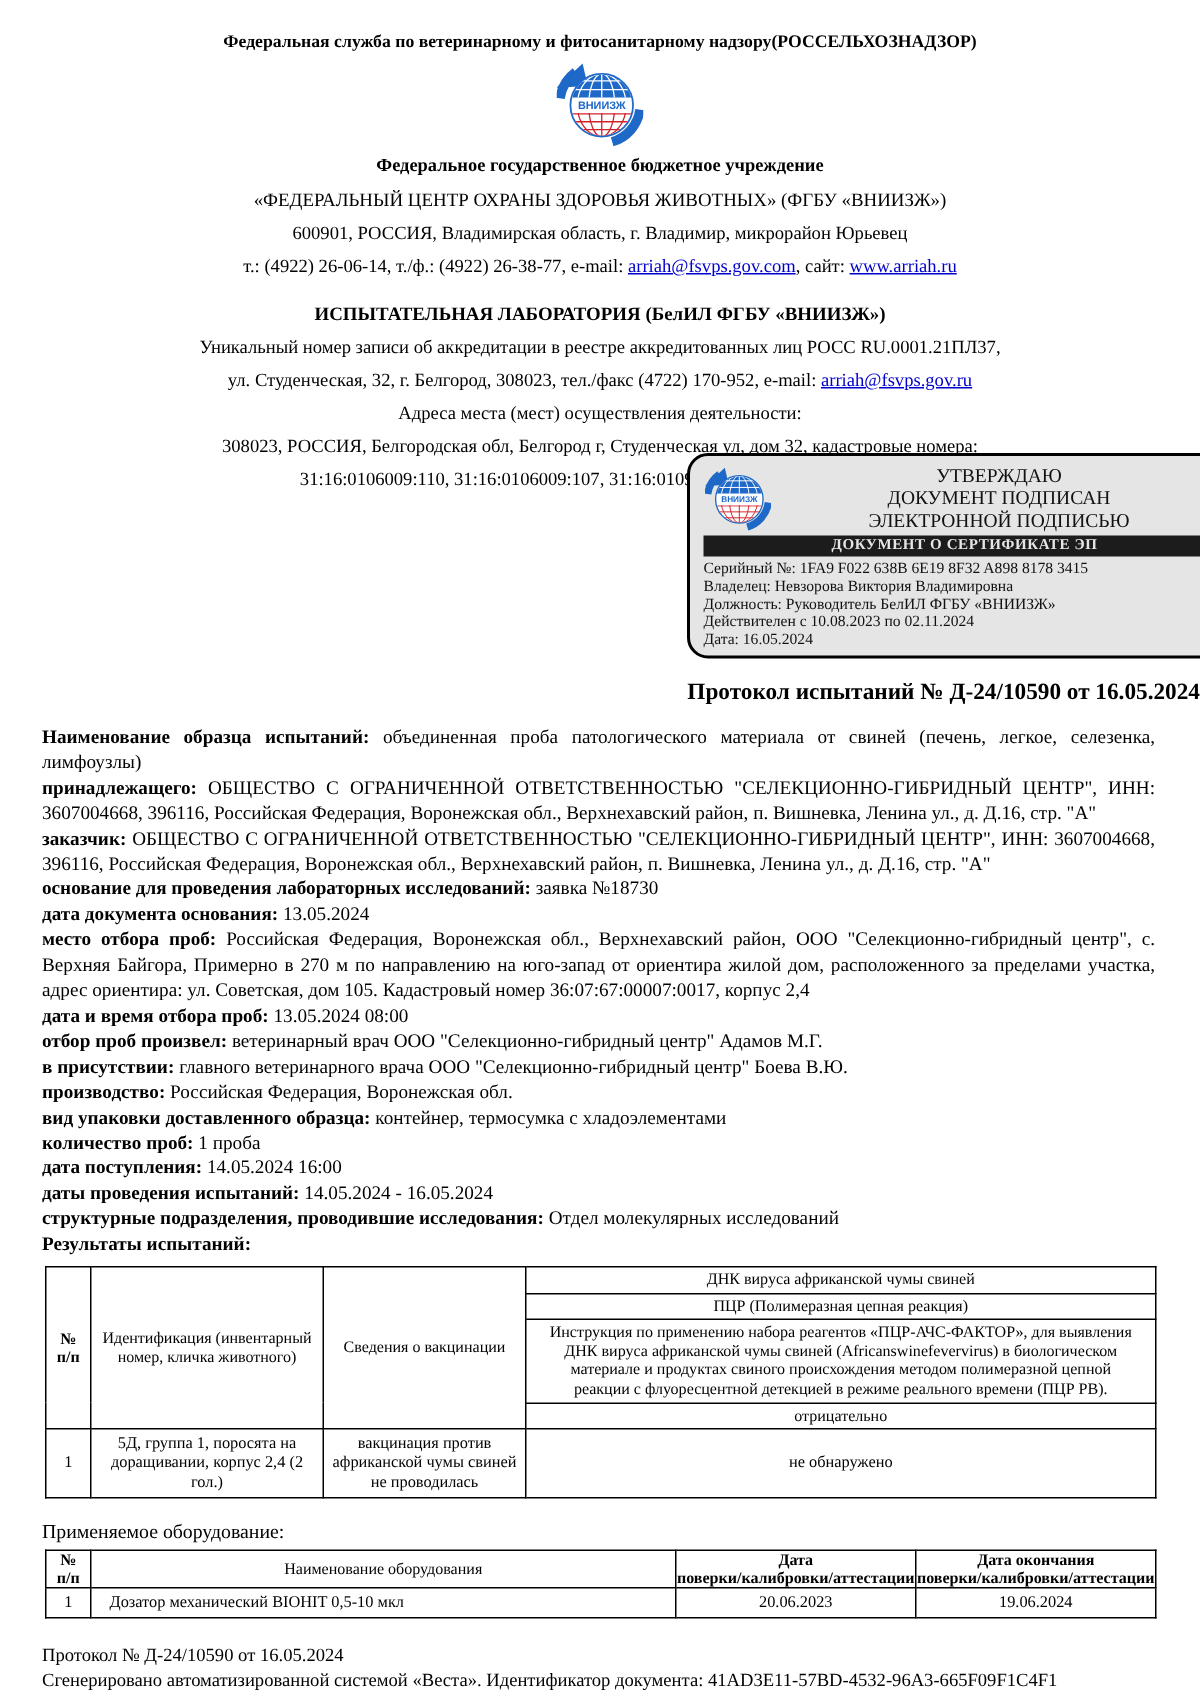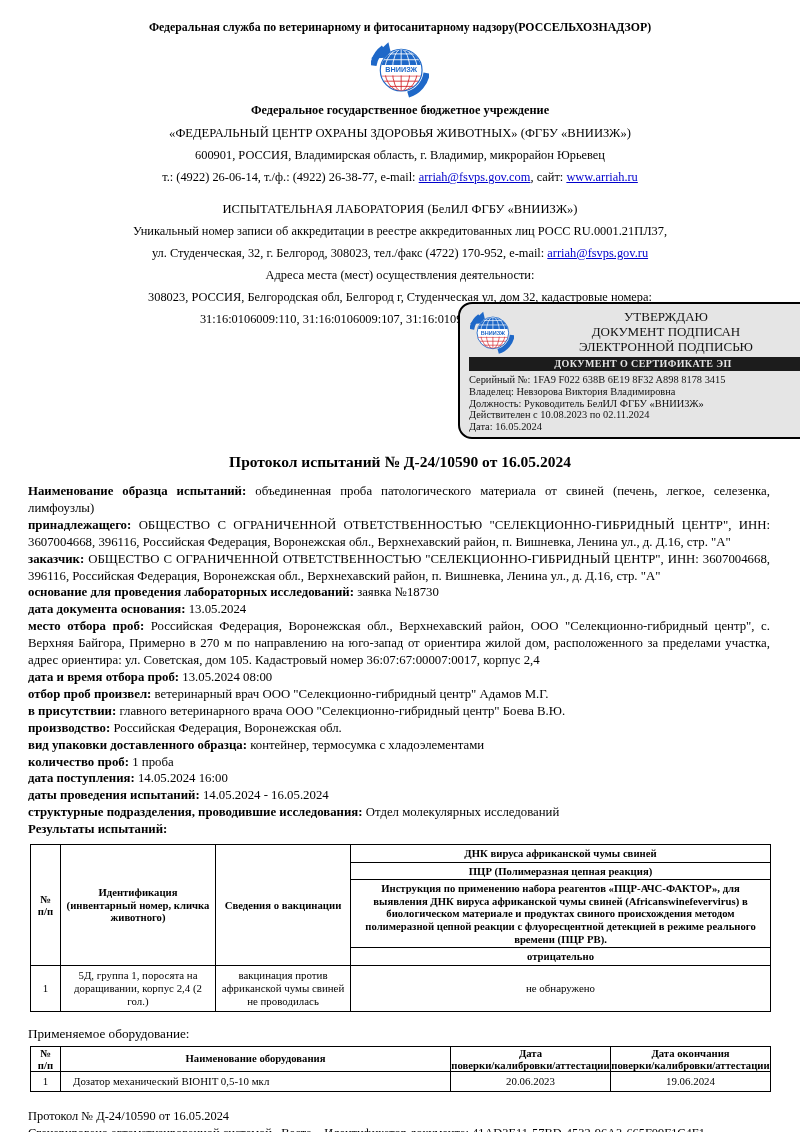--- a/index.html
+++ b/index.html
@@ -8,48 +8,48 @@
     width:800px; height:1132px; margin:0 auto; background:#ffffff;
     font-family:"Liberation Serif", serif; color:#000;
     position:relative; overflow:hidden; padding-top:20px;
   }
   .center { text-align:center; }
   .agency-line { font-size:11.8px; font-weight:bold; margin-bottom:5px; }
   .logo-wrap { width:58px; height:58px; margin:2px auto 4px auto; }
   .org-type { font-size:12.3px; font-weight:bold; margin-top:5px; }
   .org-name { font-size:12.6px; font-weight:normal; margin-top:8px; }
   .hline { font-size:12.4px; margin-top:7px; }
-  .lab-title { font-size:12.6px; font-weight:normal; margin-top:17px; }
+  .lab-title { font-size:12.6px; font-weight:bold; margin-top:17px; }
   .link { color:#0000cc; text-decoration:underline; cursor:pointer; }
   
   .stamp {
     position:absolute; left:458px; top:302px; width:384px;
     border:2.5px solid #000; border-radius:14px; padding:5px 23px 4px 9px;
     background:#e5e5e5;
   }
   .stamp-top { display:flex; align-items:center; }
   .stamp-logo { width:46px; height:44px; flex:0 0 46px; }
   .stamp-head { flex:1; text-align:center; font-size:13px; line-height:15px; color:#111; }
   .stamp-bar {
     margin:3px 0 3px 0; background:#1c1c1c; color:#e6e6e6;
     font-size:10px; font-weight:bold; text-align:center; padding:1px 0 2px 0;
     letter-spacing:.4px;
   }
   .stamp-details { font-size:10.4px; line-height:11.8px; color:#111; }
   .spacer-stamp { height:116px; }
   
-  .doc-title { font-size:15.5px; font-weight:bold; text-align:center; margin-top:10px; }
+  .doc-title { font-size:15.5px; font-weight:bold; text-align:right; margin-top:10px; }
   .body-text { margin:12px 30px 0 28px; font-size:12.8px; line-height:16.9px; text-align:justify; }
   .body-text p { margin:0; }
   
   table { border-collapse:collapse; table-layout:fixed; margin-left:30px; }
   td { border:1px solid #000; vertical-align:middle; }
   .results { width:740px; margin-top:6px; }
   .results td { text-align:center; }
-  .hdr { font-weight:bold; font-size:10.7px; line-height:12.6px; padding:2px 3px; }
+  .hdr { font-weight:normal; font-size:10.7px; line-height:12.6px; padding:2px 3px; }
   .instr { padding:2px 10px; }
   .datacell { font-size:10.9px; line-height:13px; padding:3px 4px; }
   .numline { font-weight:bold; font-size:10.7px; line-height:12px; text-align:center; }
   .equip-label { margin:14px 0 0 28px; font-size:13.2px; }
   .equipment { width:740px; margin-top:4px; }
   .equipment td { text-align:center; }
   .equipment .name-cell { text-align:left; padding-left:12px; }
   
   .footer { margin:16px 0 0 28px; font-size:12.4px; line-height:17px; }
 </style>

